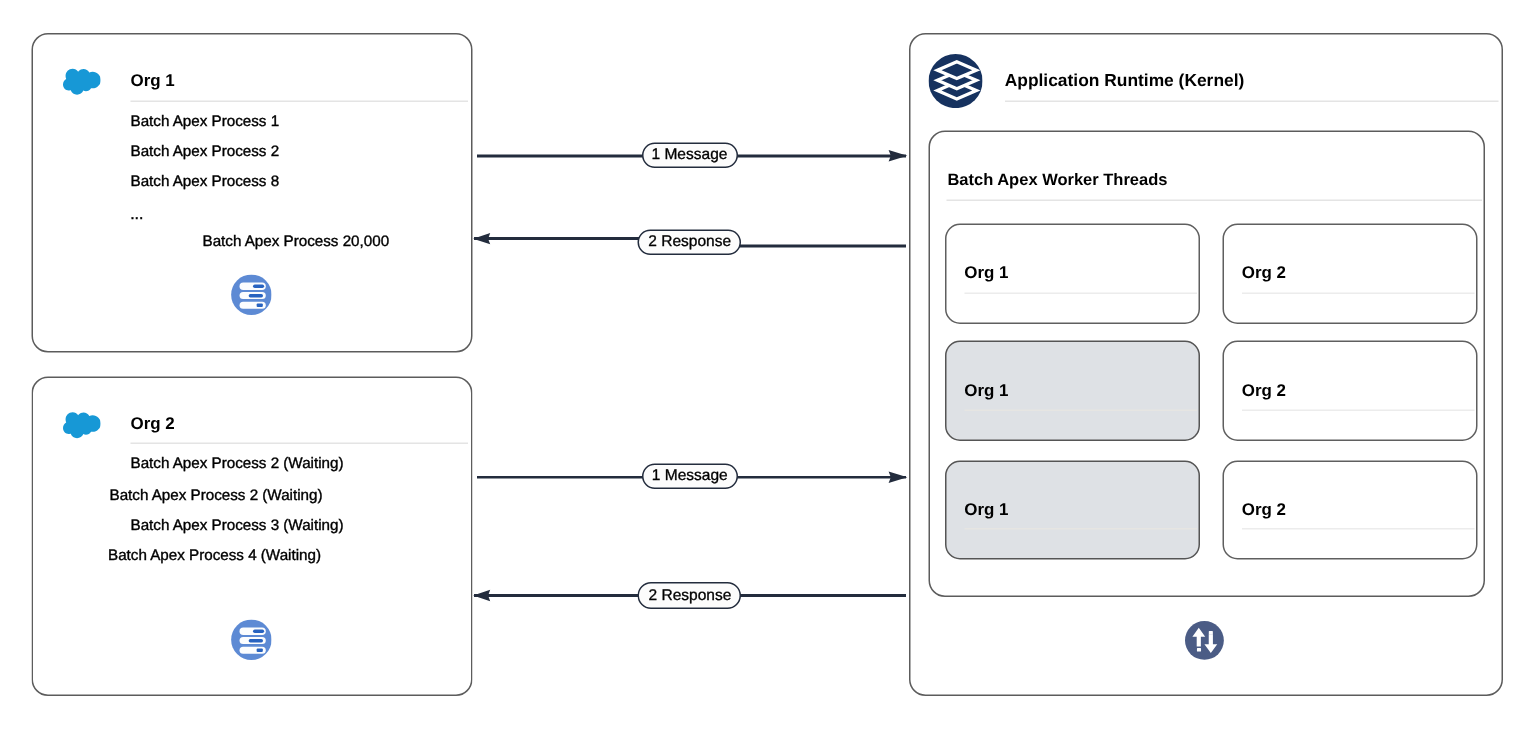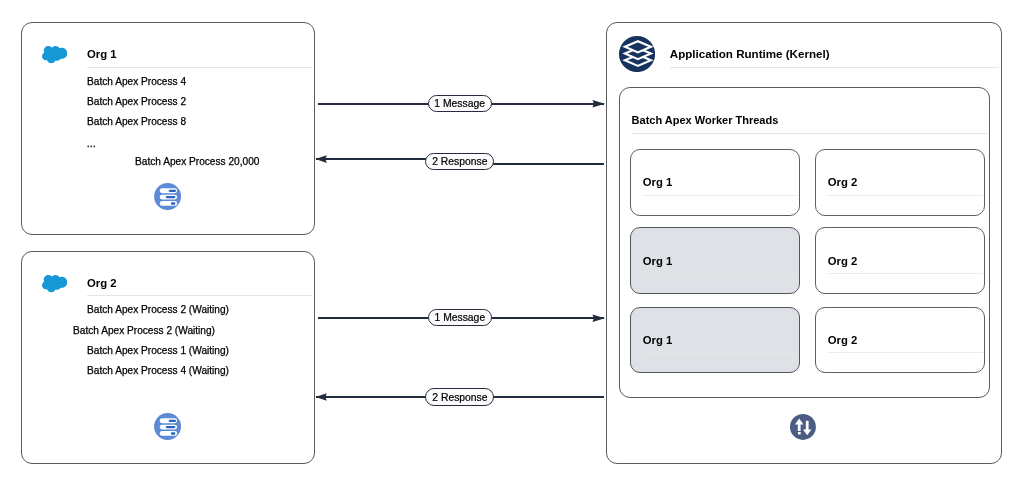--- a/index.html
+++ b/index.html
@@ -57,21 +57,21 @@
   <div class="card" style="left:21px;top:22px;width:294px;height:213px;"></div>
 
   <span class="icon" style="left:41.7px;top:45.3px;">
     <svg width="25.4" height="18.5" viewBox="0 0 101 70">
       <path fill="#1798d6" d="M41.6 7.6c3.2-3.4 7.7-5.5 12.7-5.5 6.6 0 12.4 3.7 15.5 9.2 2.7-1.2 5.7-1.9 8.8-1.9 12 0 21.8 9.9 21.8 22 0 12.2-9.8 22-21.8 22-1.5 0-2.9-.1-4.3-.4-2.7 4.8-7.8 8-13.6 8-2.4 0-4.7-.6-6.8-1.6-2.8 6.5-9.2 11-16.6 11-7.8 0-14.4-4.9-16.9-11.8-1.1.2-2.3.4-3.6.4C7.4 60 0 52.5 0 43.2c0-6.2 3.4-11.7 8.4-14.6-1-2.4-1.6-5-1.6-7.8C6.8 10.2 15.2 1.8 25.5 1.8c6 0 11.4 2.9 14.8 7.4z"></path>
     </svg>
   </span>
   <div class="org-title" style="left:87px;top:48.2px;">Org 1</div>
   <div class="rule" style="left:87px;top:66.6px;width:224.8px;"></div>
 
-  <div class="proc" style="left:87px;top:76.1px;">Batch Apex Process 4</div>
+  <div class="proc" style="left:87px;top:76.1px;">Batch Apex Process 1</div>
   <div class="proc" style="left:87px;top:96.0px;">Batch Apex Process 2</div>
   <div class="proc" style="left:87px;top:115.8px;">Batch Apex Process 8</div>
   <div class="proc" style="left:86.8px;top:137.3px;font-size:10.6px;">...</div>
   <div class="proc" style="left:87px;top:155.6px;padding-left:48px;">Batch Apex Process 20,000</div>
 
   <span class="icon" style="left:154.1px;top:183.4px;">
     <svg width="27.2" height="27" viewBox="0 0 40 40">
       <circle cx="20" cy="20" r="20" fill="#5d8ad4"></circle>
       <g>
         <rect x="8.3" y="7.9" width="25.9" height="7.4" rx="3.7" fill="#fcfdfe"></rect>
@@ -89,22 +89,22 @@
   <span class="icon" style="left:41.7px;top:274.0px;">
     <svg width="25.4" height="18.5" viewBox="0 0 101 70">
       <path fill="#1798d6" d="M41.6 7.6c3.2-3.4 7.7-5.5 12.7-5.5 6.6 0 12.4 3.7 15.5 9.2 2.7-1.2 5.7-1.9 8.8-1.9 12 0 21.8 9.9 21.8 22 0 12.2-9.8 22-21.8 22-1.5 0-2.9-.1-4.3-.4-2.7 4.8-7.8 8-13.6 8-2.4 0-4.7-.6-6.8-1.6-2.8 6.5-9.2 11-16.6 11-7.8 0-14.4-4.9-16.9-11.8-1.1.2-2.3.4-3.6.4C7.4 60 0 52.5 0 43.2c0-6.2 3.4-11.7 8.4-14.6-1-2.4-1.6-5-1.6-7.8C6.8 10.2 15.2 1.8 25.5 1.8c6 0 11.4 2.9 14.8 7.4z"></path>
     </svg>
   </span>
   <div class="org-title" style="left:87px;top:276.9px;">Org 2</div>
   <div class="rule" style="left:87px;top:295.2px;width:224.8px;"></div>
 
   <div class="proc" style="left:87px;top:304.1px;">Batch Apex Process 2 (Waiting)</div>
   <div class="proc" style="left:73px;top:324.5px;">Batch Apex Process 2 (Waiting)</div>
-  <div class="proc" style="left:87px;top:344.8px;">Batch Apex Process 1 (Waiting)</div>
-  <div class="proc" style="left:87px;top:365.2px;">Batch Apex Process 4 (Waiting)</div>
+  <div class="proc" style="left:87px;top:344.8px;">Batch Apex Process 3 (Waiting)</div>
+  <div class="proc" style="left:72px;top:365.2px;">Batch Apex Process 4 (Waiting)</div>
 
   <span class="icon" style="left:154.1px;top:412.9px;">
     <svg width="27.2" height="27" viewBox="0 0 40 40">
       <circle cx="20" cy="20" r="20" fill="#5d8ad4"></circle>
       <g>
         <rect x="8.3" y="7.9" width="25.9" height="7.4" rx="3.7" fill="#fcfdfe"></rect>
         <rect x="8.3" y="17.3" width="25.9" height="7.0" rx="3.5" fill="#fcfdfe"></rect>
         <rect x="8.3" y="26.8" width="25.9" height="7.0" rx="3.5" fill="#fcfdfe"></rect>
         <rect x="21.6" y="9.9" width="11.0" height="3.4" rx="1.7" fill="#2863c0"></rect>
         <rect x="17.3" y="19.2" width="14.2" height="3.4" rx="1.7" fill="#2863c0"></rect>

